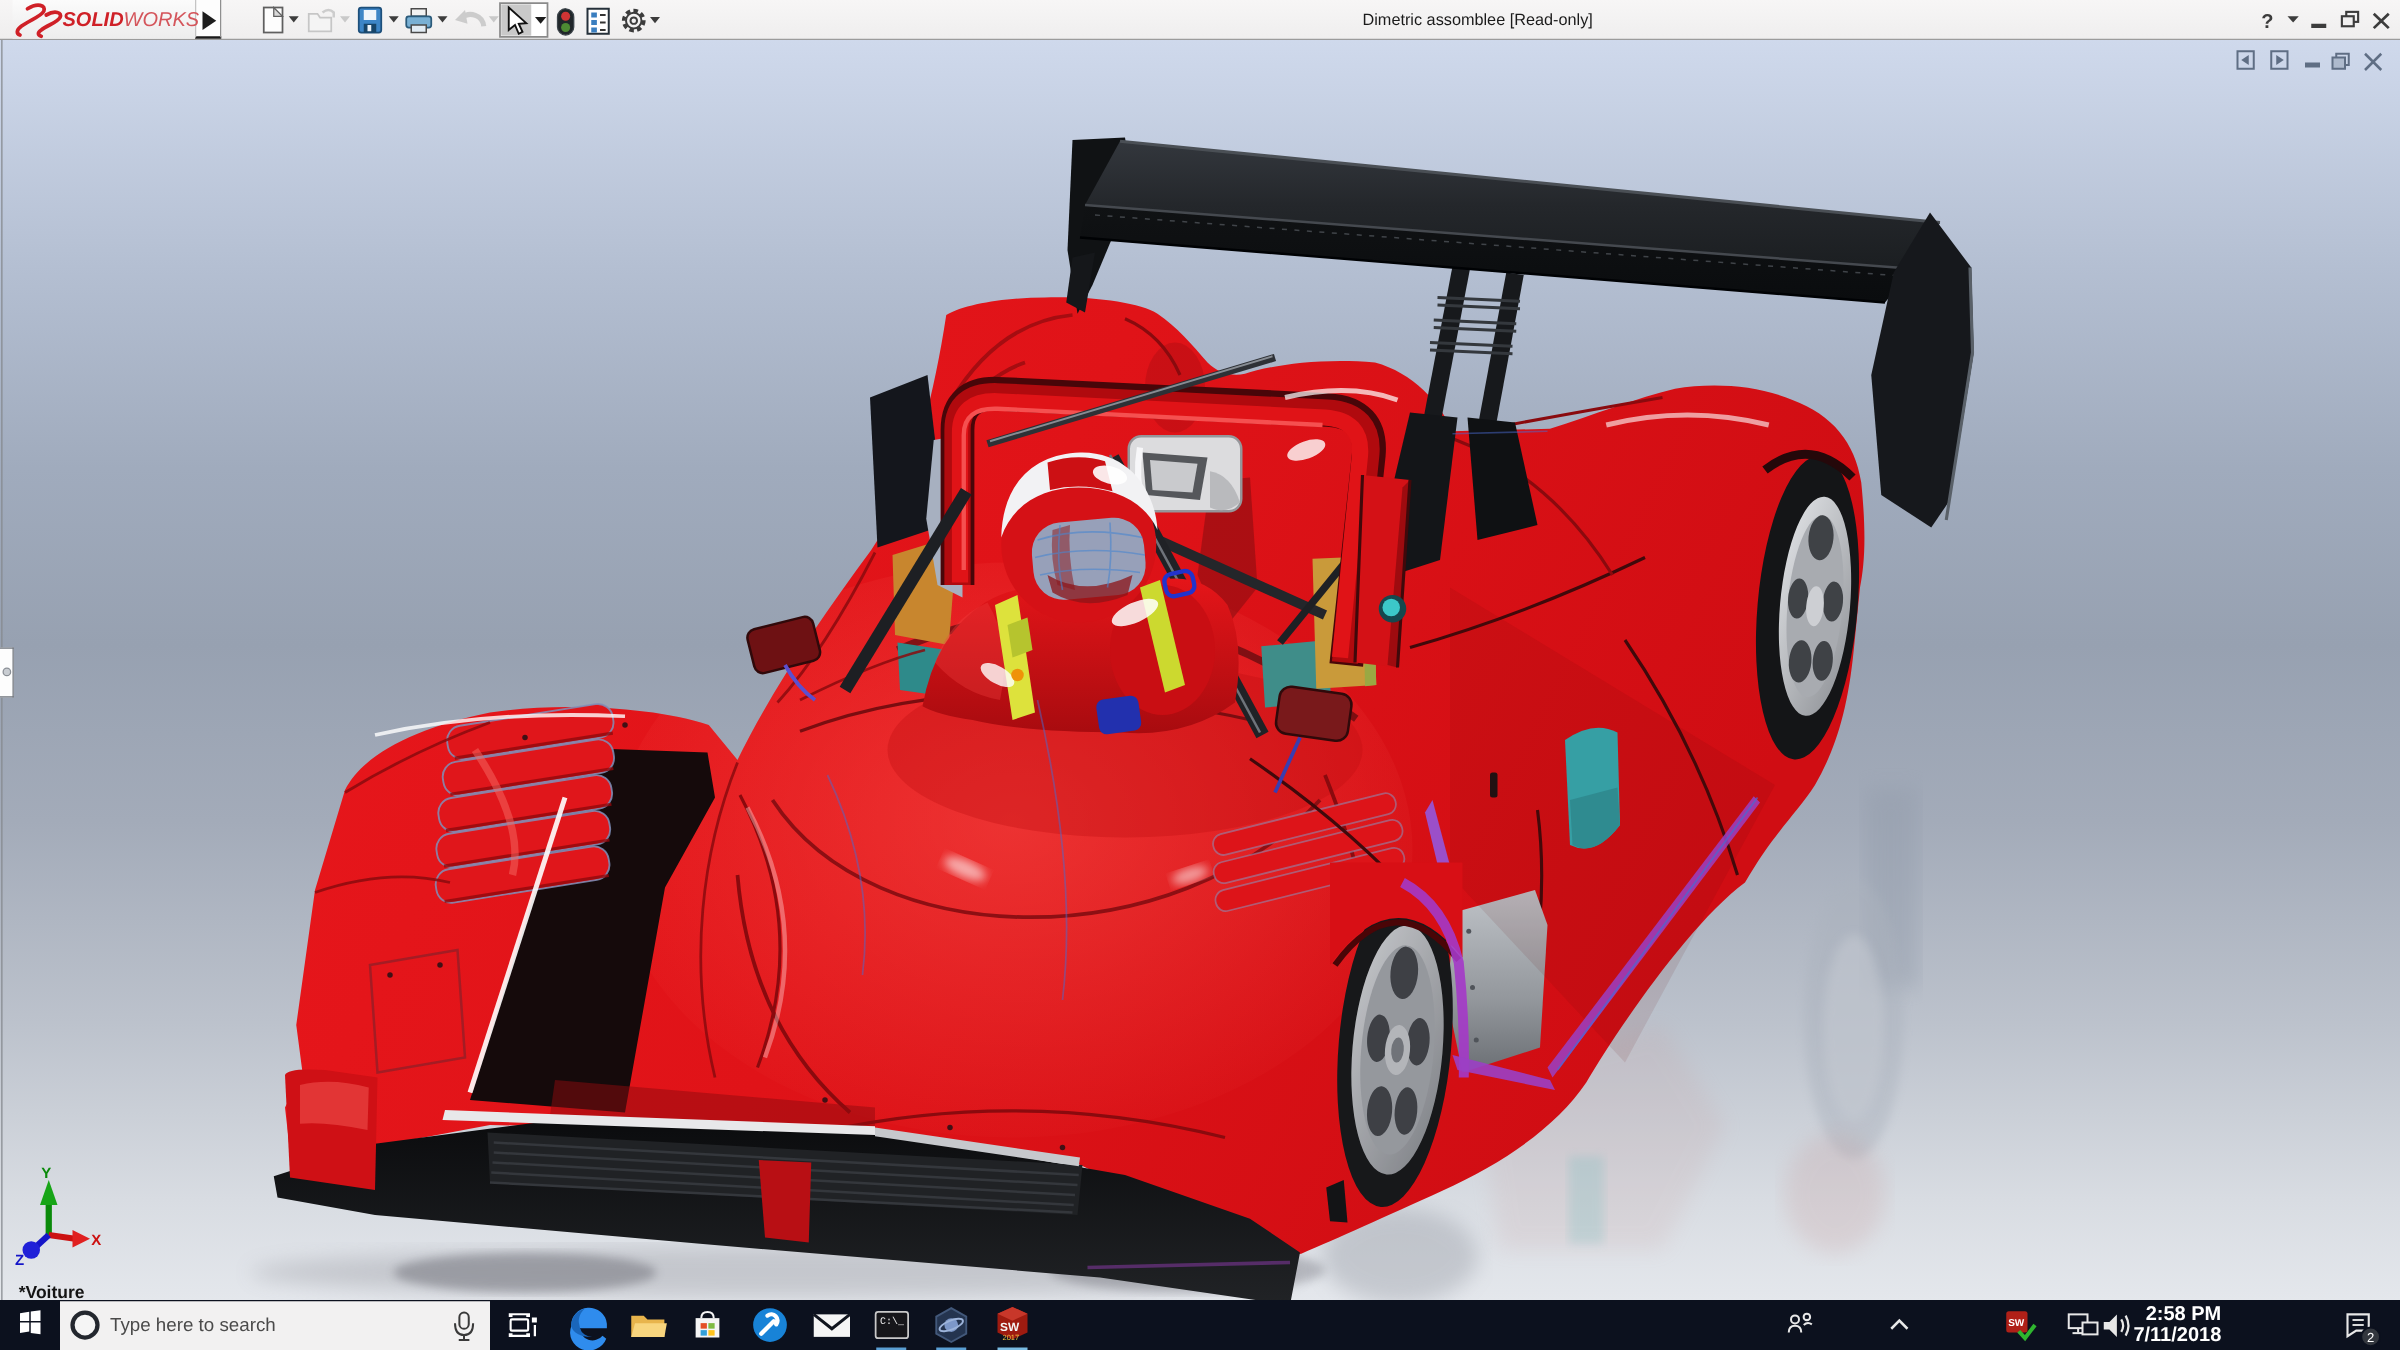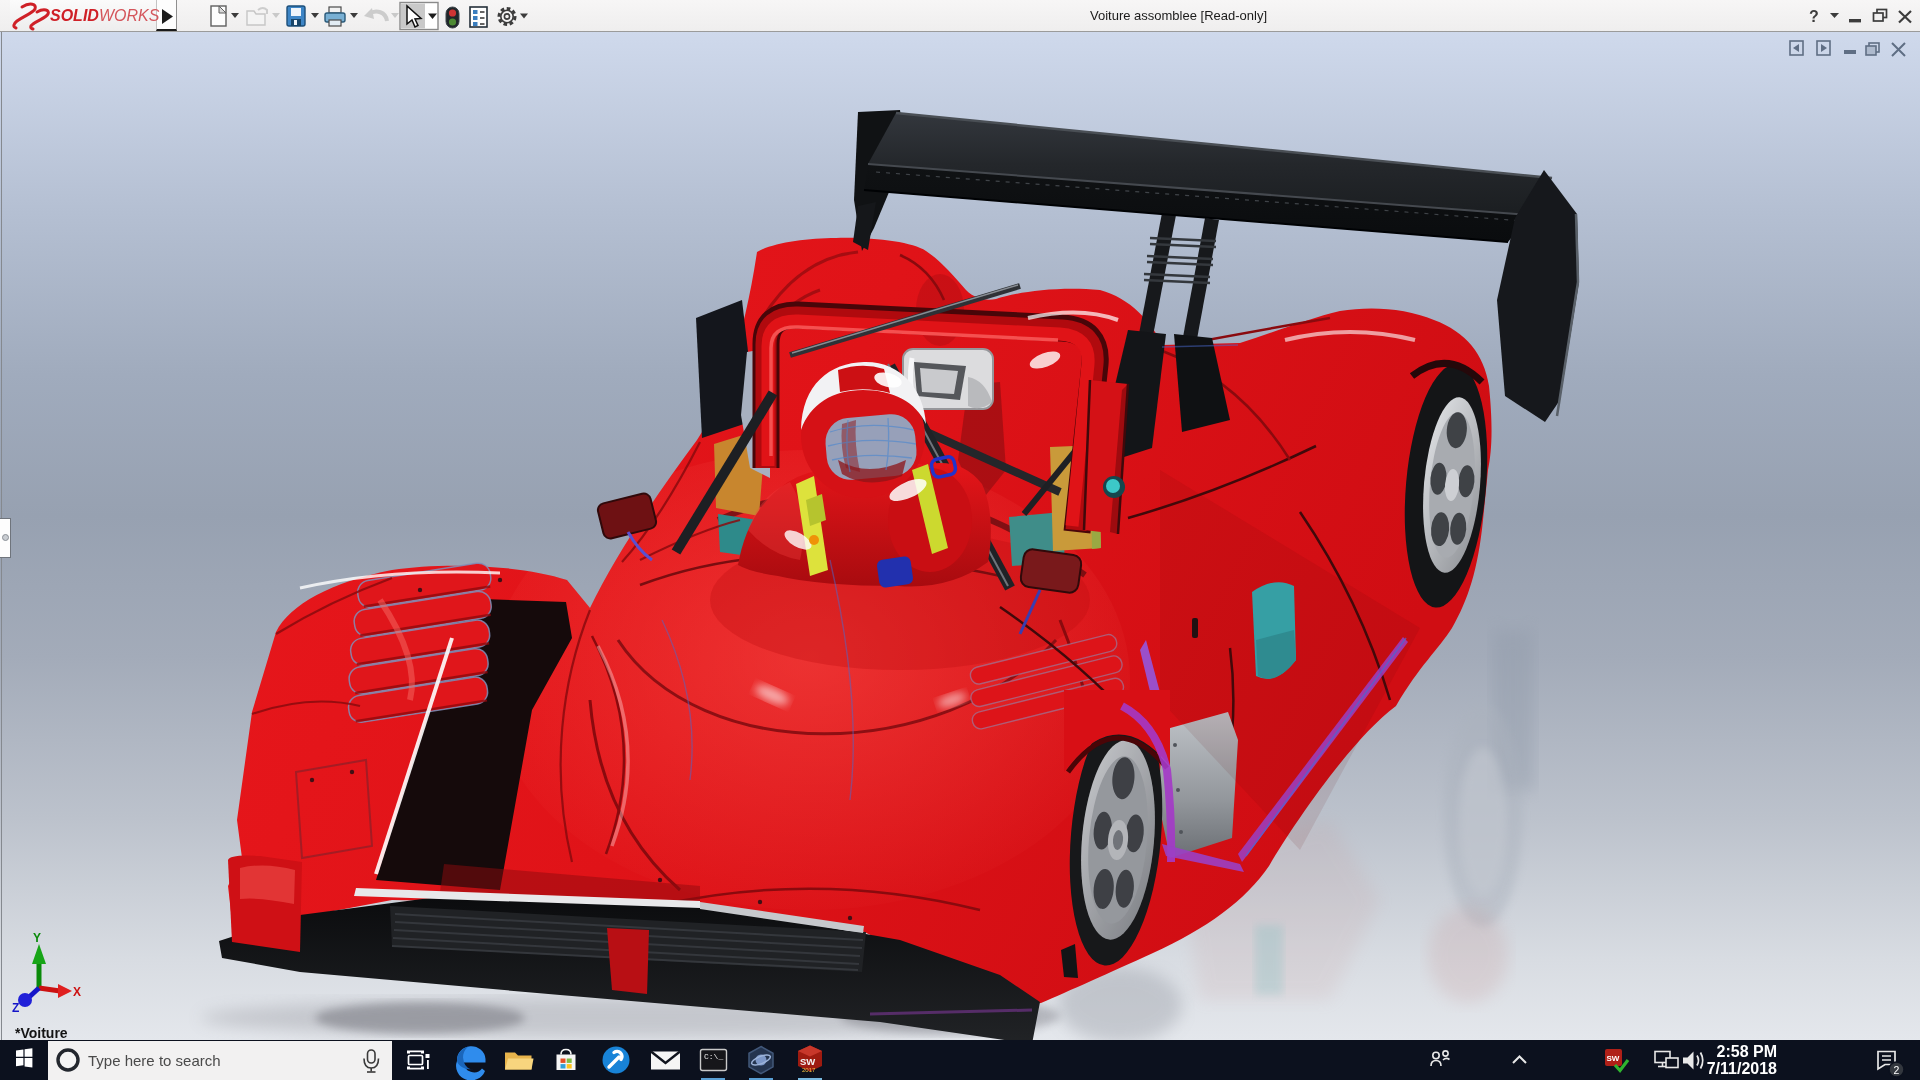--- a/index.html
+++ b/index.html
@@ -327,21 +327,21 @@
     <div id="vline"></div>
     <div id="sidetab">
         <div class="dot"></div>
       </div>
     <div id="dimetric">*Voiture</div>
   </div>
 
   <div id="titlebar">
     <div id="logo"></div>
     <div id="flyout"></div>
-    <div id="title">Voiture assomblee [Read-only]</div>
+    <div id="title">Dimetric assomblee [Read-only]</div>
     <svg id="tbicons" style="position:absolute;left:0;top:0" width="1920" height="32" viewBox="0 0 1920 32">
 
       <g>
         <path d="M22,7 C30,2 37,4 35,9 C33,13 24,16 17,21 C13,24 13,27 16,28" stroke="#cf2027" stroke-width="3" fill="none" stroke-linecap="round"></path>
         <path d="M37,12 C44,8 50,10 48,14 C46,18 38,20 33,24 C30,26 30,28 33,29" stroke="#cf2027" stroke-width="3" fill="none" stroke-linecap="round"></path>
         <text x="50" y="21" font-size="16" font-style="italic" font-weight="bold" fill="#cf2027" font-family="Liberation Sans,sans-serif">SOLID<tspan font-weight="normal" fill="#d4555b">WORKS</tspan></text>
       </g>
       <polygon points="162,9 162,24 173,16.5" fill="#1c1c1c"></polygon>
 
       <rect x="211" y="6" width="15" height="20" fill="#fdfdfd" stroke="#5f5f5f" stroke-width="1.4"></rect>

